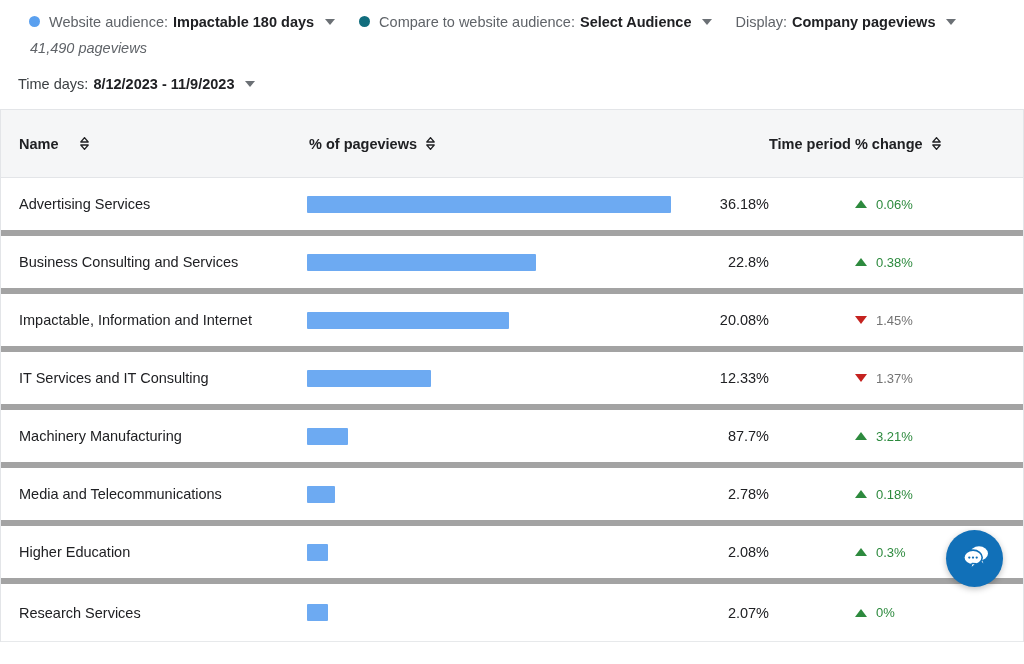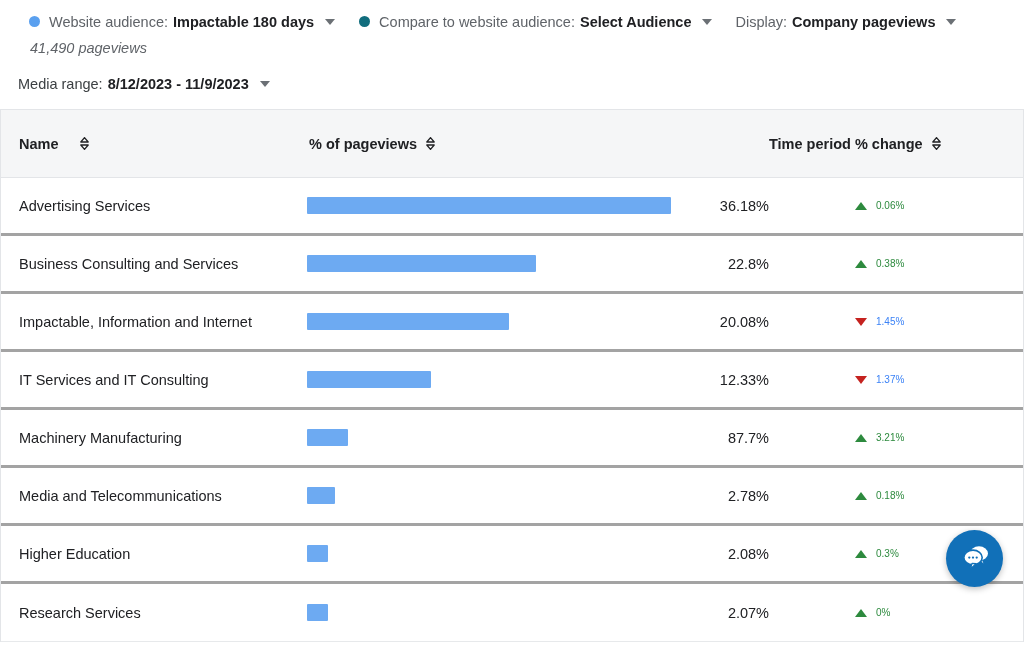--- a/index.html
+++ b/index.html
@@ -93,21 +93,21 @@
     flex-direction: column;
     margin-left: 8px;
     line-height: 0;
   }
   .sort-icon svg { display: block; }
 
   .row {
     display: flex;
     align-items: center;
     height: 58px;
-    border-bottom: 3px solid #a3a3a3;
+    border-bottom: 6px solid #a3a3a3;
     background: #fff;
   }
   .row:last-child { border-bottom: 1px solid #e7e9eb; }
   .cell-name {
     padding-left: 18px;
     width: 306px;
     font-size: 14.5px;
     color: #202124;
   }
   .cell-bar {
@@ -124,35 +124,35 @@
     width: 84px;
     text-align: right;
     font-size: 14.5px;
     color: #202124;
     padding-right: 0px;
   }
   .cell-chg {
     padding-left: 86px;
     display: flex;
     align-items: center;
-    font-size: 10px;
+    font-size: 13px;
   }
   .tri { width: 0; height: 0; margin-right: 9px; flex: none; }
   .tri.up {
     border-left: 6.5px solid transparent;
     border-right: 6.5px solid transparent;
     border-bottom: 8px solid #2d8a3e;
   }
   .tri.down {
     border-left: 6.5px solid transparent;
     border-right: 6.5px solid transparent;
     border-top: 8px solid #c5221f;
   }
   .chg-up   { color: #2d8a3e; }
-  .chg-down { color: #3b82f6; }
+  .chg-down { color: #737373; }
 
   
   .chat-fab {
     position: absolute;
     left: 946px;
     top: 530px;
     width: 57px;
     height: 57px;
     border-radius: 50%;
     background: #1170b8;
@@ -190,21 +190,21 @@
     <span class="flabel">Display:</span>
     <span class="fvalue">Company pageviews</span>
     <span class="caret"></span>
   </div>
 
 </div>
 
 <div class="pageviews">41,490 pageviews</div>
 
 <div class="timerange">
-  <span class="tr-label">Media range:</span>
+  <span class="tr-label">Time days:</span>
   <span class="tr-value">8/12/2023 - 11/9/2023</span>
   <span class="caret"></span>
 </div>
 
 <div class="table">
 
   <div class="thead">
     <div class="th th-name">
       <span>Name</span>
       <span class="sort-icon">

